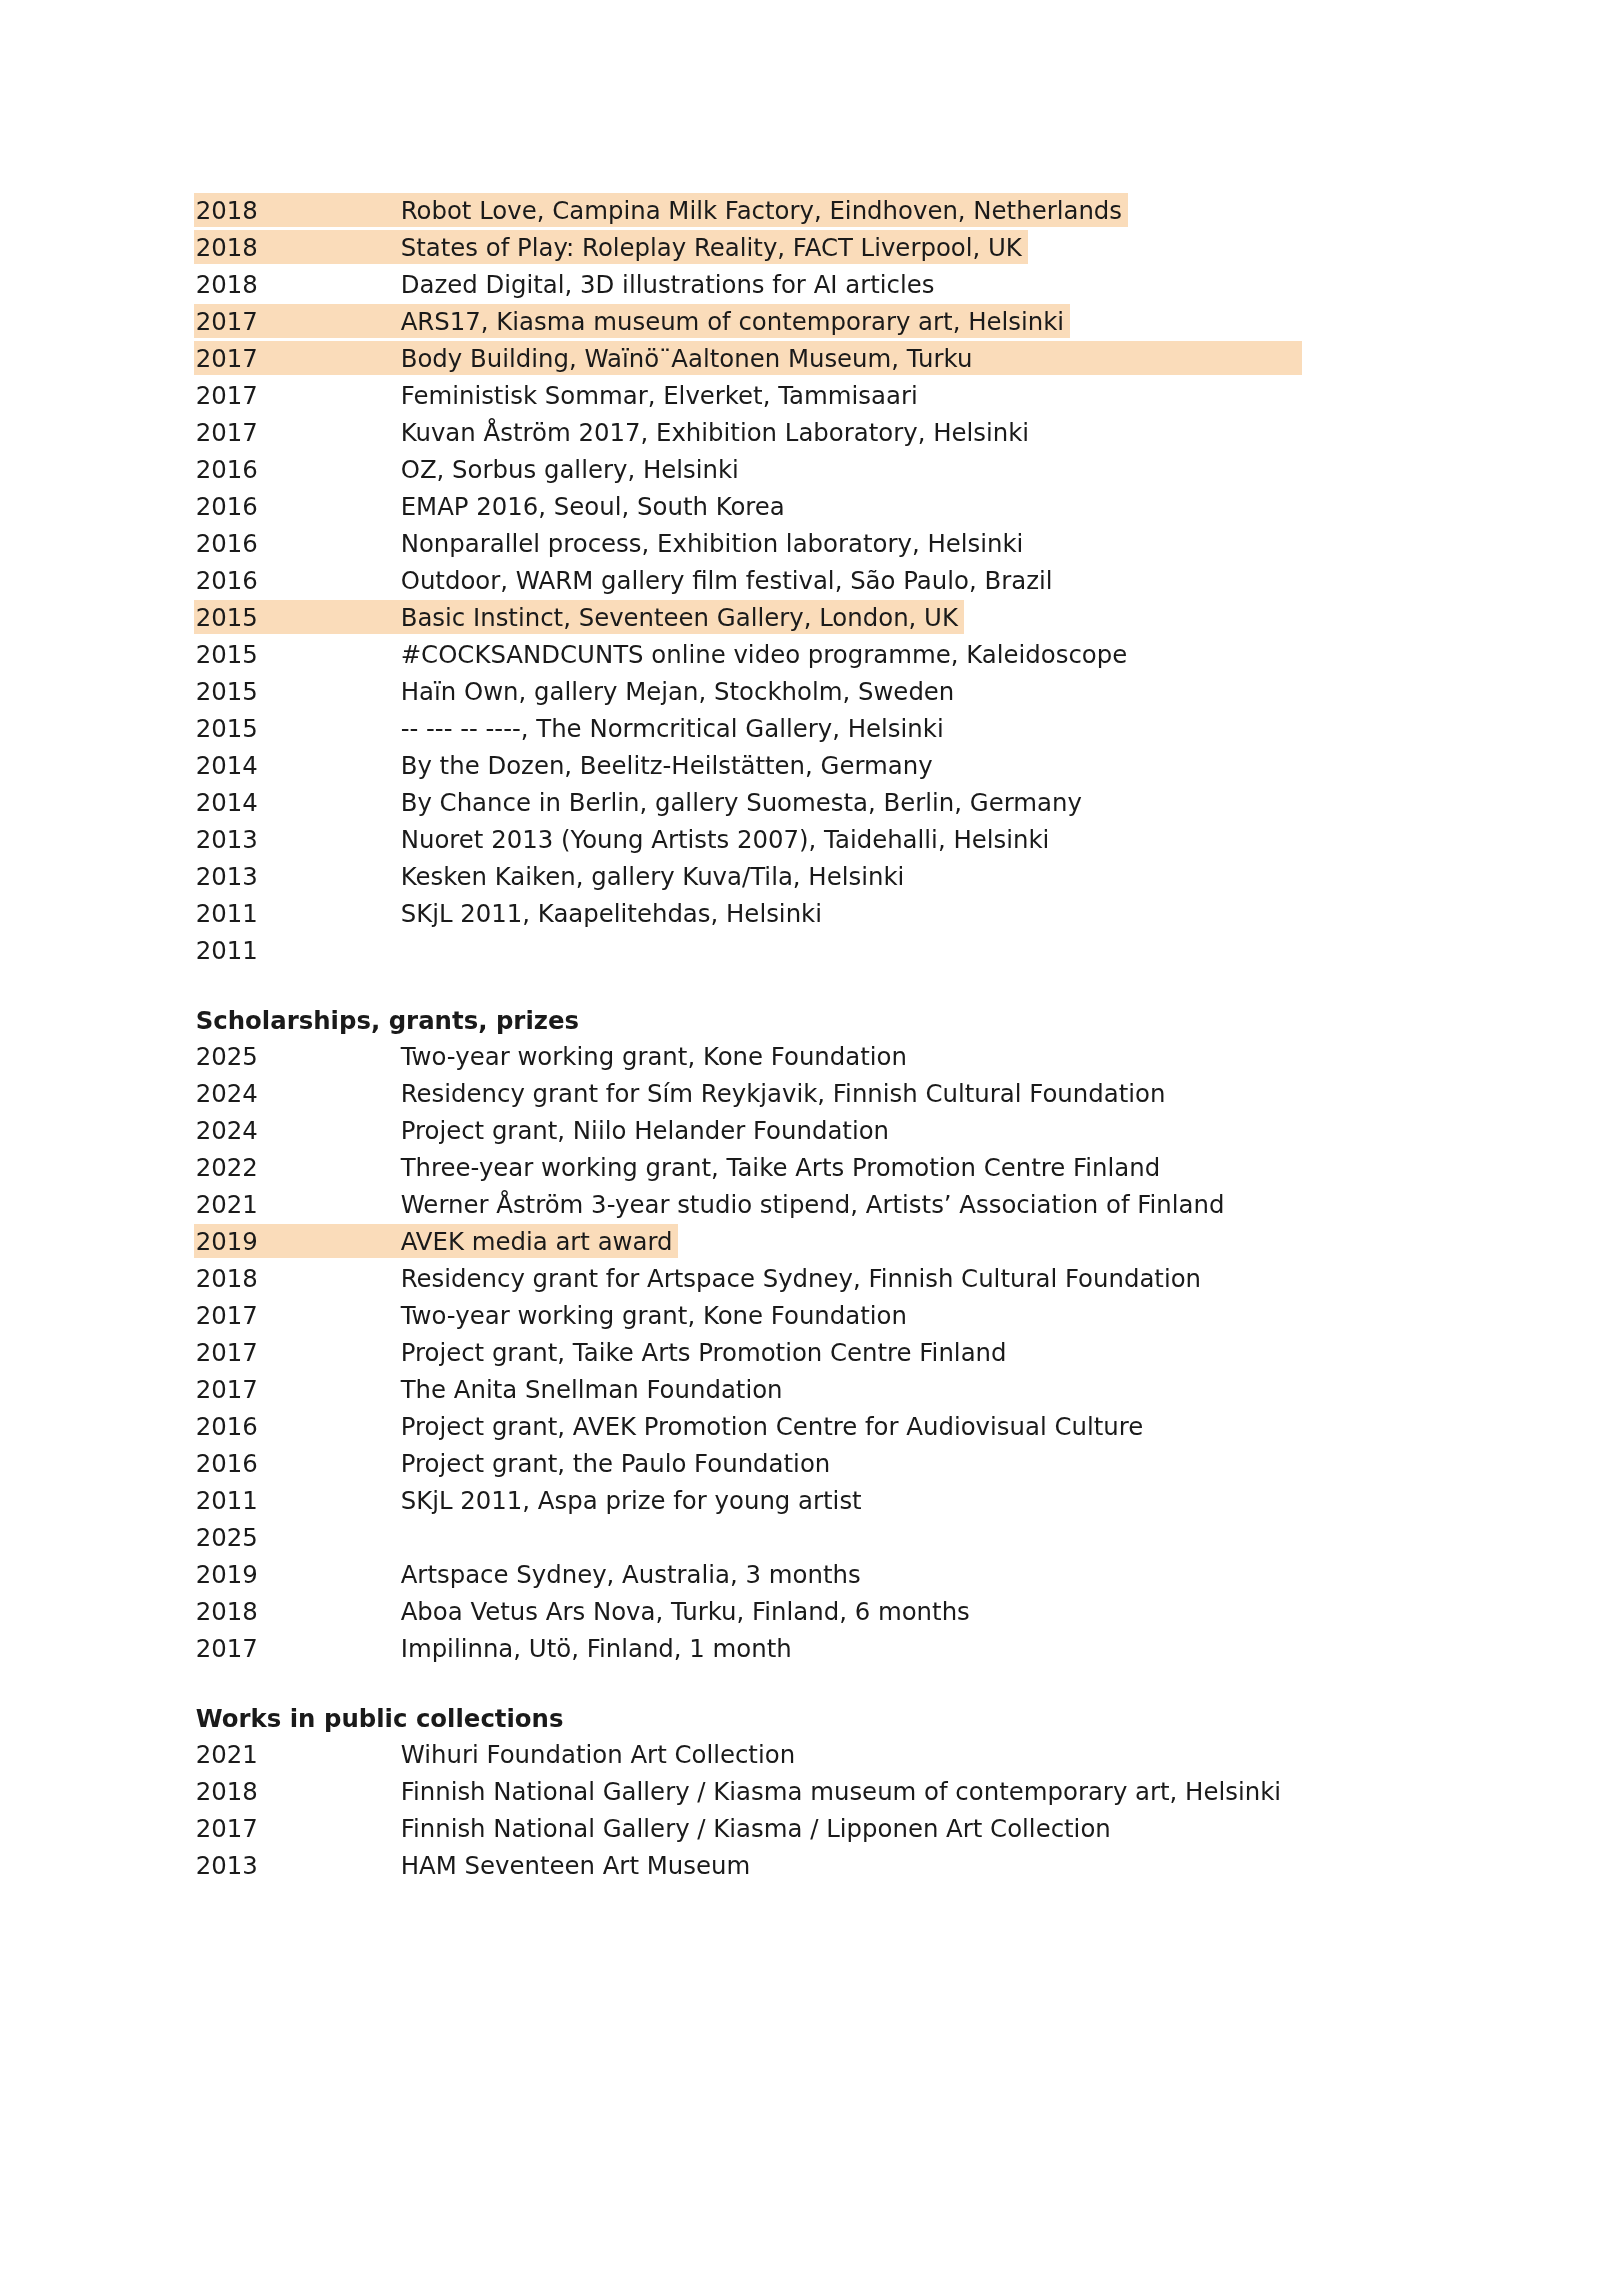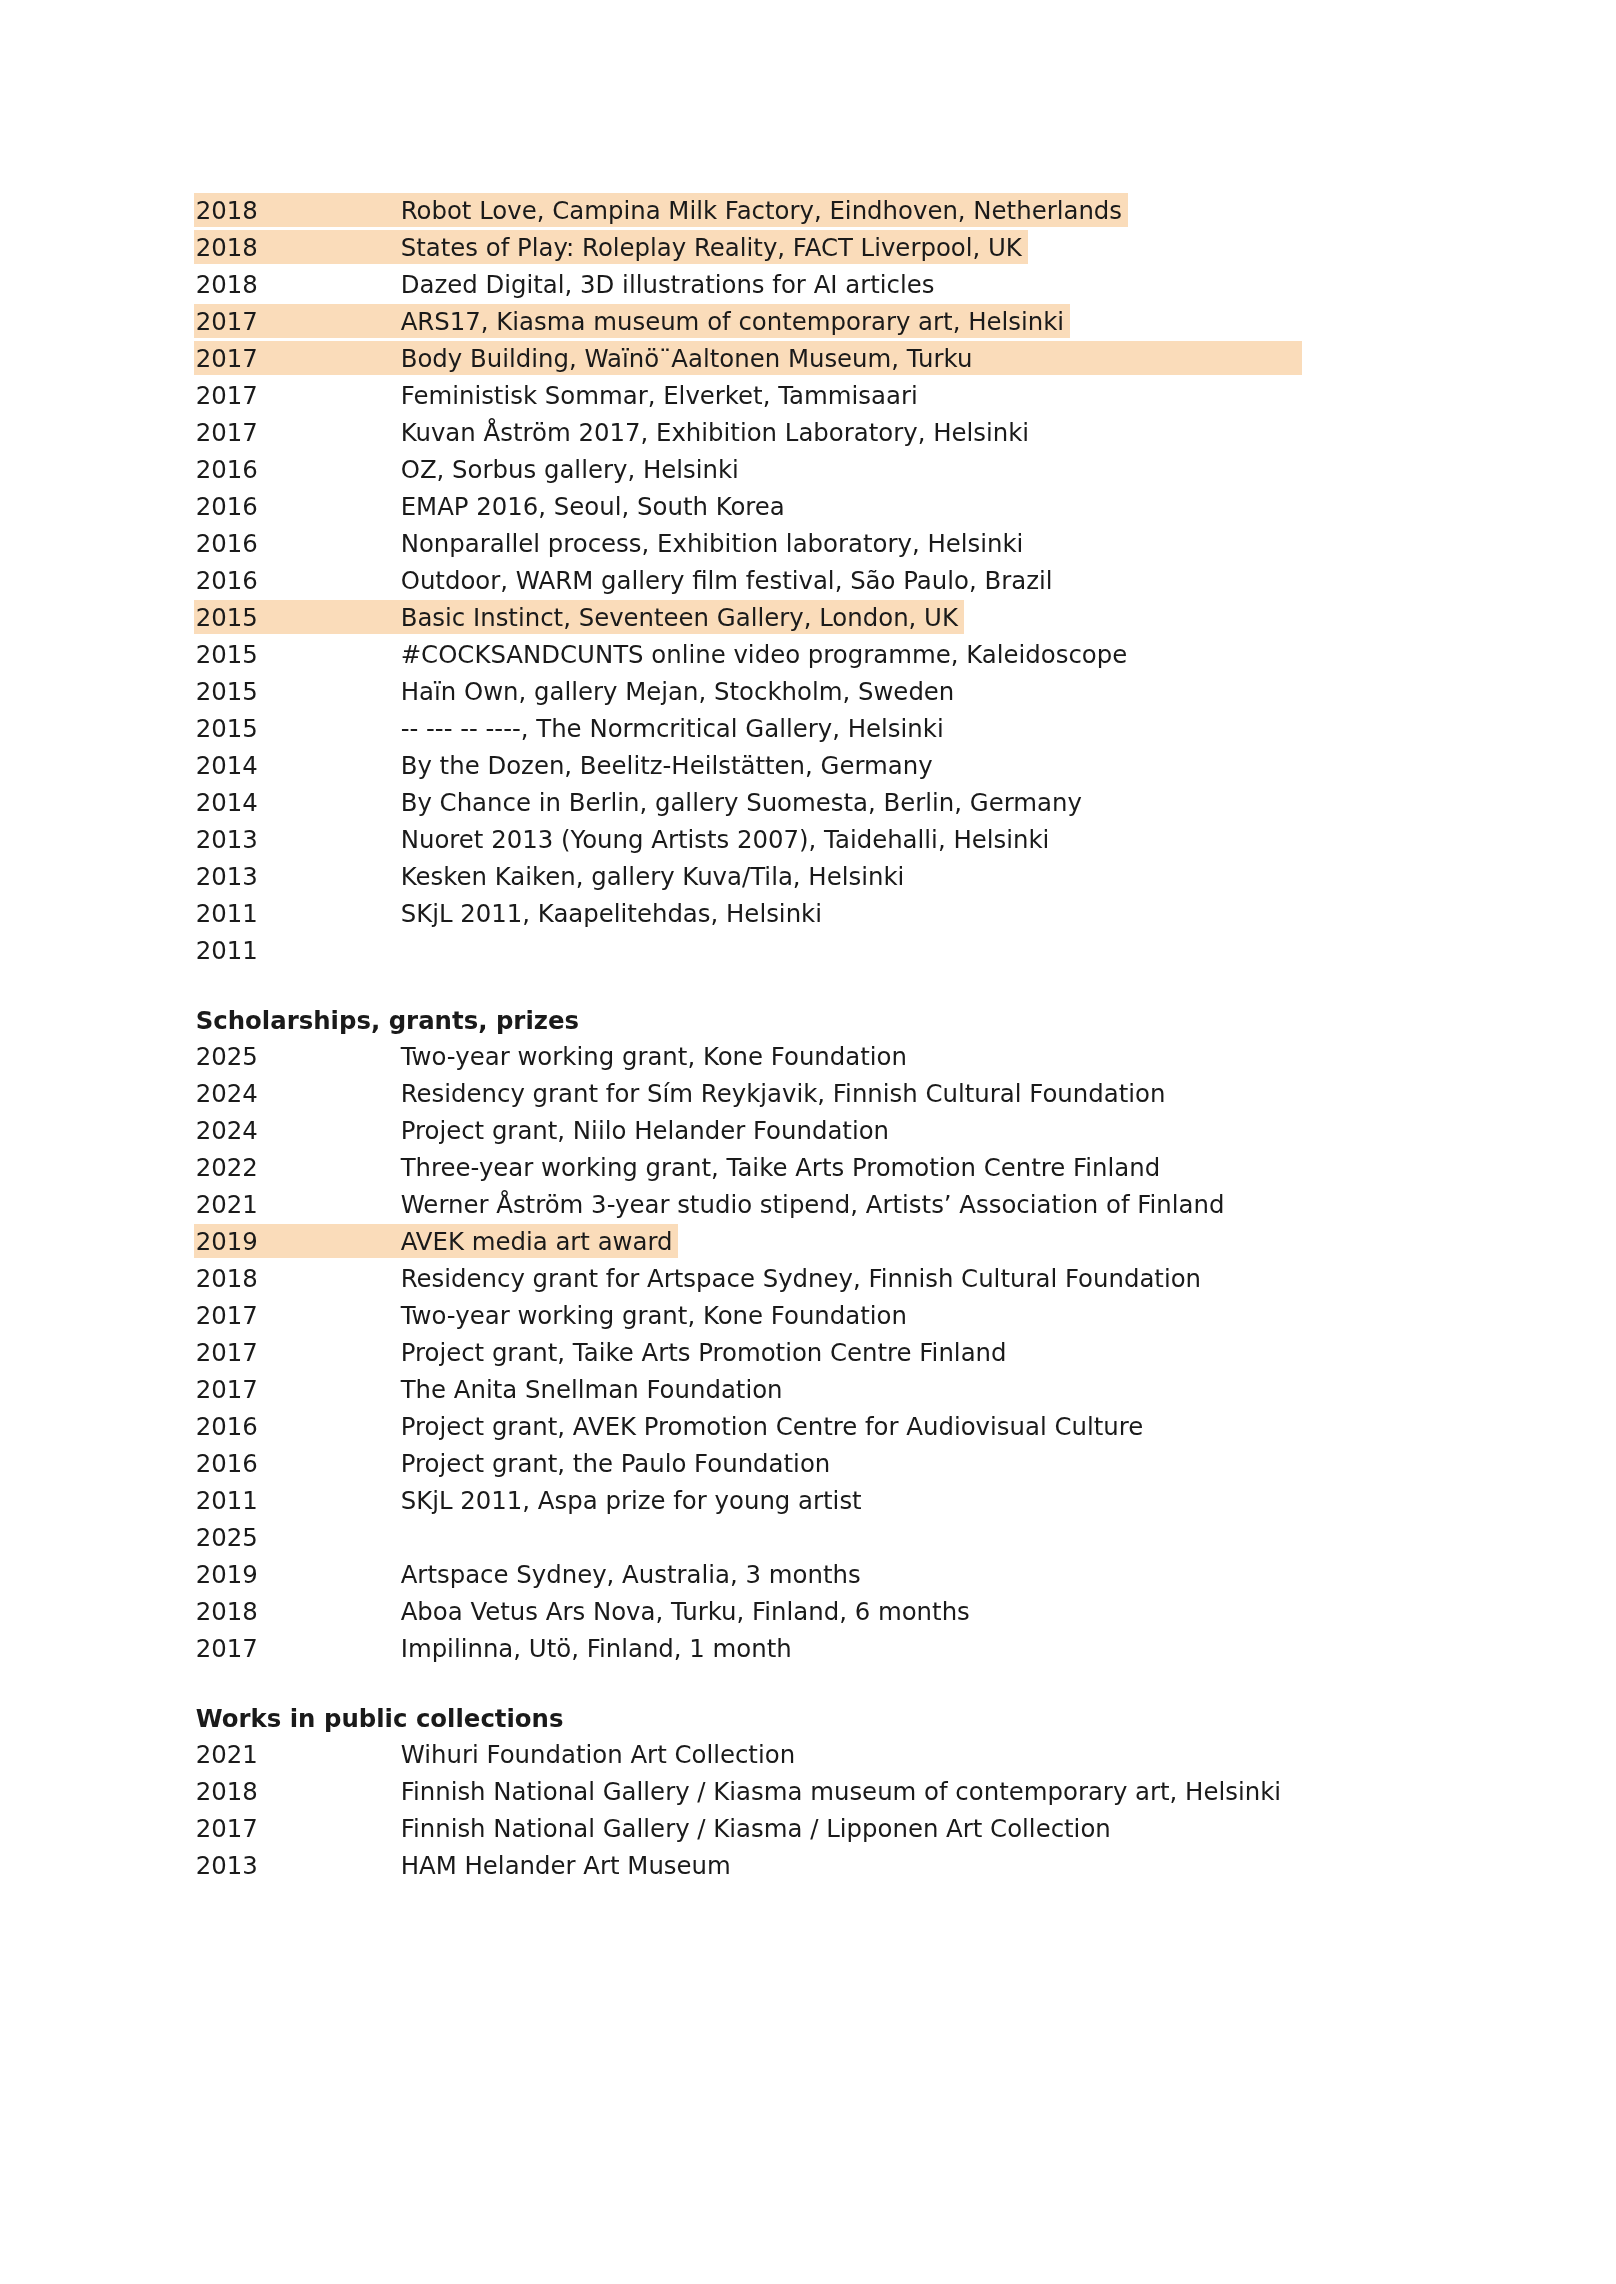--- a/index.html
+++ b/index.html
@@ -343,17 +343,17 @@
   <div class="cv-row">
     <span class="hl-wrap">
       <span class="year-cell">2017</span>
       <span class="entry-text">Finnish National Gallery / Kiasma / Lipponen Art Collection</span>
     </span>
   </div>
 
   <div class="cv-row">
     <span class="hl-wrap">
       <span class="year-cell">2013</span>
-      <span class="entry-text">HAM Helander Art Museum</span>
+      <span class="entry-text">HAM Seventeen Art Museum</span>
     </span>
   </div>
 </div>
 
 
 </body></html>

